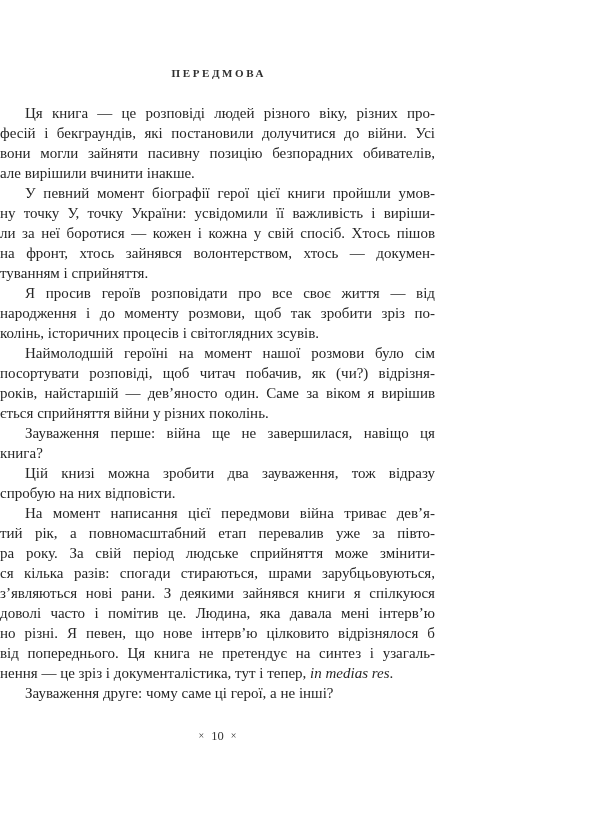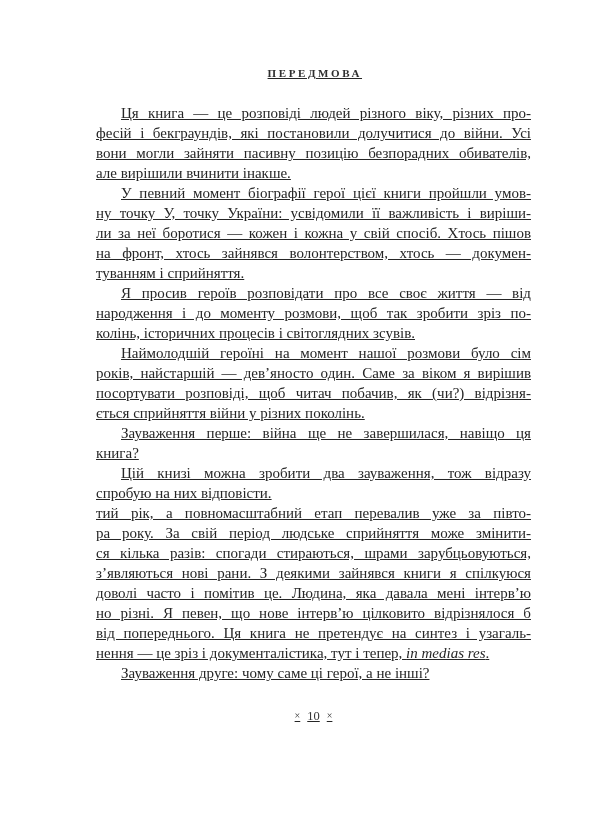--- a/index.html
+++ b/index.html
@@ -8,23 +8,21 @@
   }
   body {
     width: 600px;
     height: 840px;
     background: #ffffff;
     font-family: "Liberation Serif", serif;
     color: #262626;
     overflow: hidden;
   }
   .page {
-    margin-left: 96px;
     width: 435px;
-    text-decoration: underline;
   }
   .chapter-heading {
     margin: 66px 0 0 0;
     padding: 0;
     text-align: center;
     font-size: 11px;
     font-weight: 600;
     letter-spacing: 2.6px;
     text-indent: 2.6px; 
     color: #2f2f2f;
@@ -92,36 +90,37 @@
     </div>
 
     <div class="para">
       <div class="line pfirst">Я просив героїв розповідати про все своє життя — від</div>
       <div class="line">народження і до моменту розмови, щоб так зробити зріз по-</div>
       <div class="line plast">колінь, історичних процесів і світоглядних зсувів.</div>
     </div>
 
     <div class="para">
       <div class="line pfirst">Наймолодшій героїні на момент нашої розмови було сім</div>
+      <div class="line">посортувати розповіді, щоб читач побачив, як (чи?) відрізня-</div>
       <div class="line">років, найстаршій — дев’яносто один. Саме за віком я вирішив</div>
-      <div class="line">посортувати розповіді, щоб читач побачив, як (чи?) відрізня-</div>
       <div class="line plast">ється сприйняття війни у різних поколінь.</div>
     </div>
 
     <div class="para">
       <div class="line pfirst">Зауваження перше: війна ще не завершилася, навіщо ця</div>
       <div class="line plast">книга?</div>
     </div>
 
     <div class="para">
       <div class="line pfirst">Цій книзі можна зробити два зауваження, тож відразу</div>
       <div class="line plast">спробую на них відповісти.</div>
     </div>
 
     <div class="para">
+      <div class="line pfirst">На момент написання цієї передмови війна триває дев’я-</div>
       <div class="line">тий рік, а повномасштабний етап перевалив уже за півто-</div>
       <div class="line">ра року. За свій період людське сприйняття може змінити-</div>
       <div class="line">ся кілька разів: спогади стираються, шрами зарубцьовуються,</div>
       <div class="line">з’являються нові рани. З деякими зайнявся книги я спілкуюся</div>
       <div class="line">доволі часто і помітив це. Людина, яка давала мені інтерв’ю</div>
       <div class="line">но різні. Я певен, що нове інтерв’ю цілковито відрізнялося б</div>
       <div class="line">від попереднього. Ця книга не претендує на синтез і узагаль-</div>
       <div class="line plast"><span>нення — це зріз і документалістика, тут і тепер, </span><span class="em">in medias res</span><span>.</span></div>
     </div>
 

